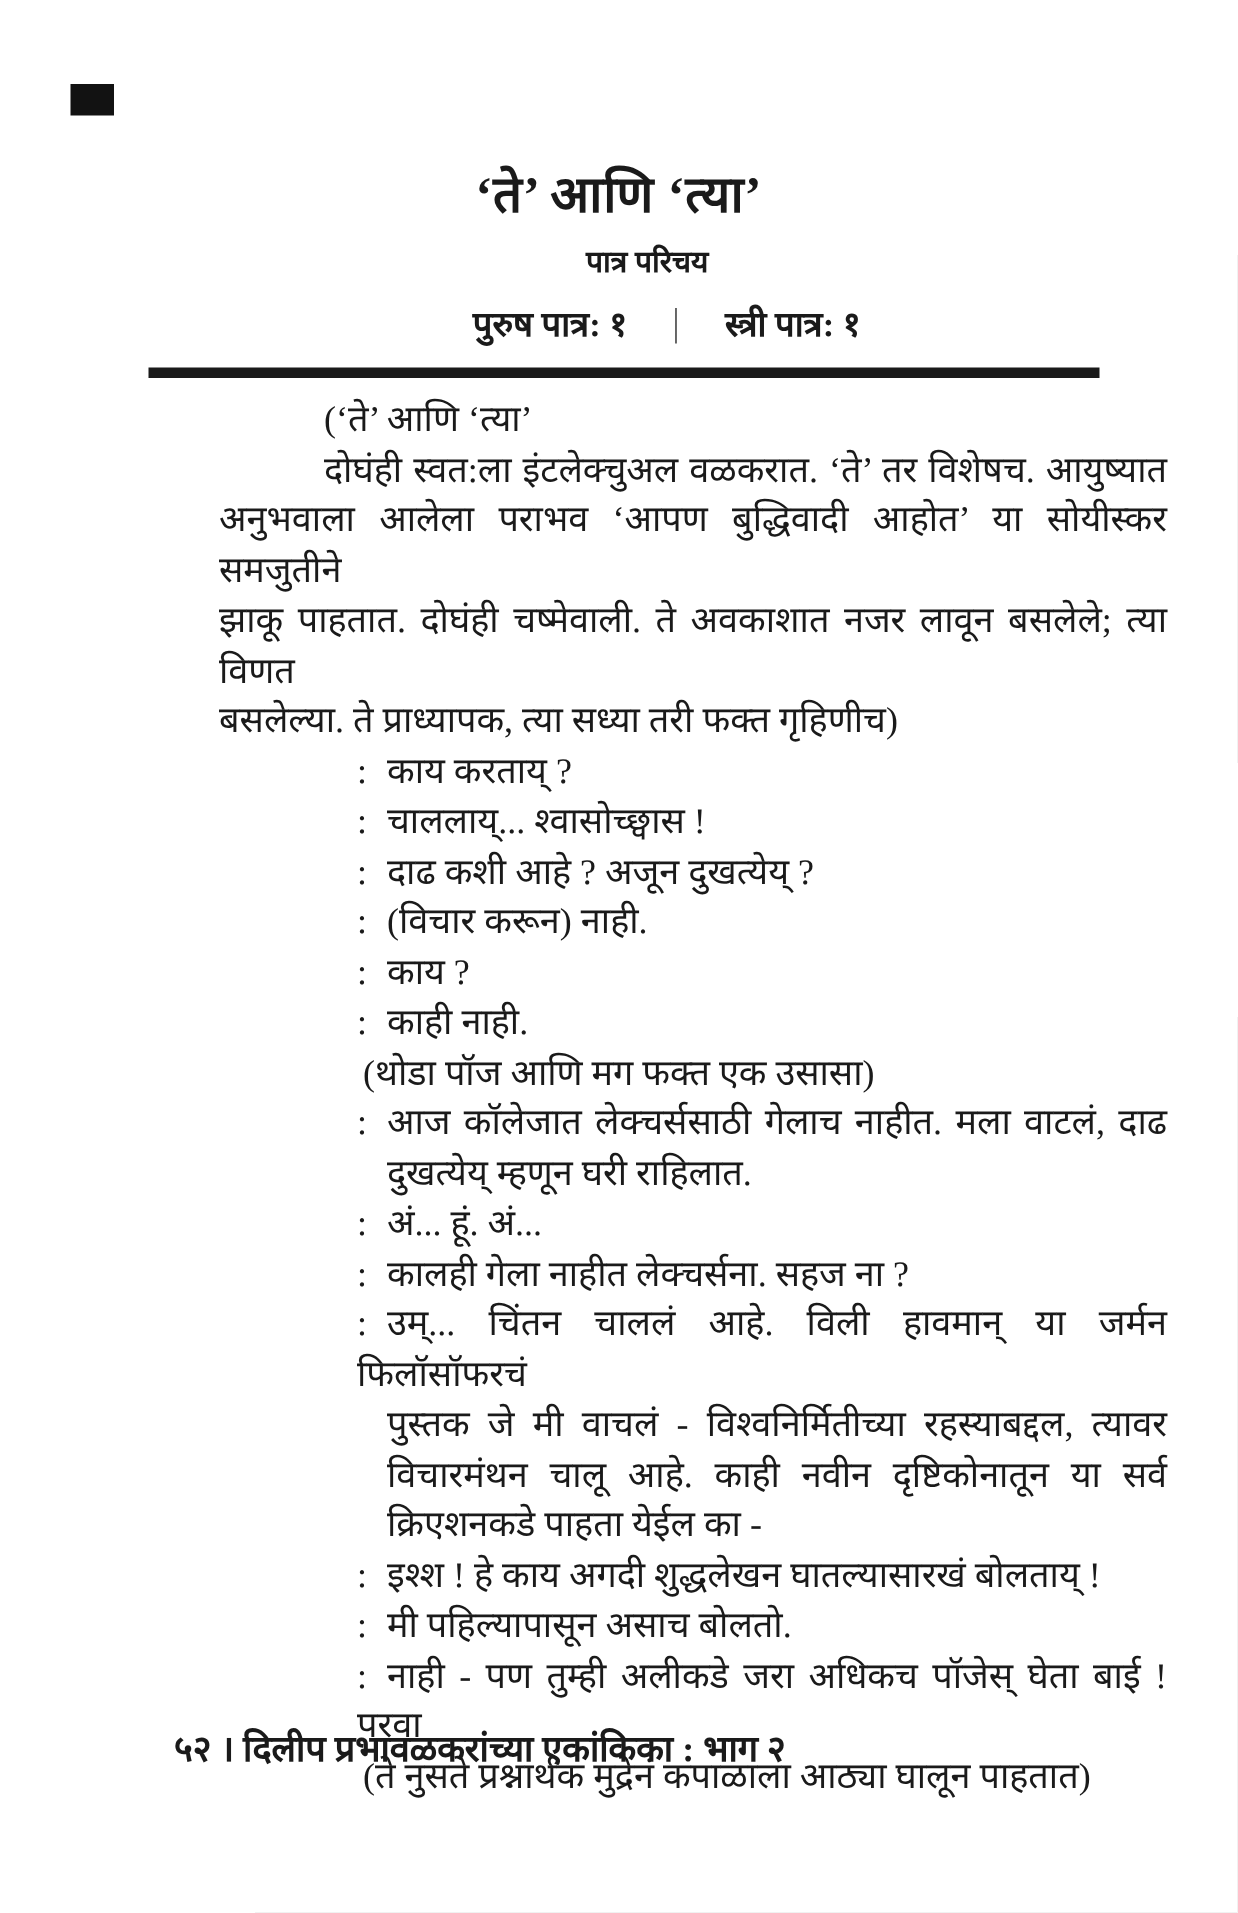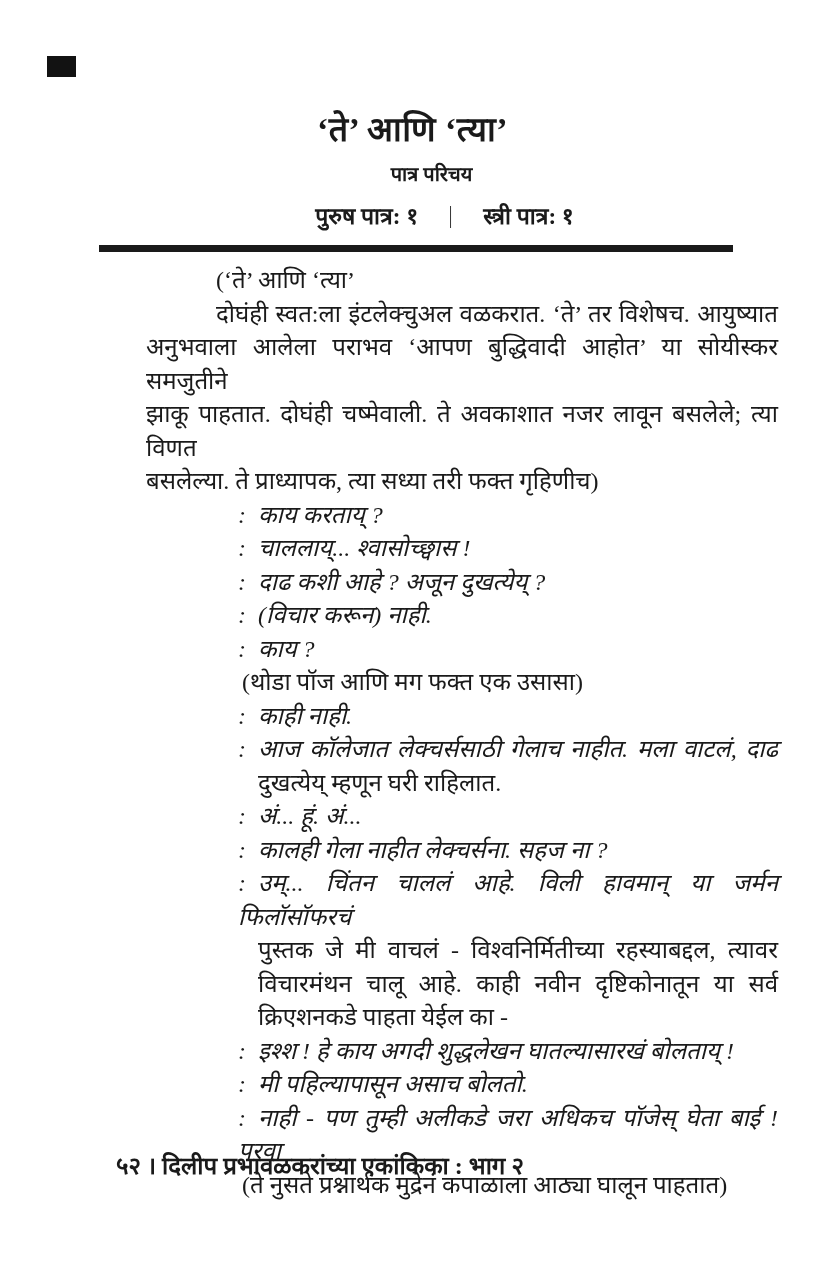--- a/index.html
+++ b/index.html
@@ -36,21 +36,21 @@
   .body-block{
     position:absolute;left:100px;top:264px;width:632px;margin-left:46px;
   }
   .ln{
     position:relative;
     font-size:24px;line-height:33.5px;min-height:33.5px;
     white-space:normal;
   }
   .open{padding-left:0;}
   .open-indent{padding-left:70px;}
-  .speech{padding-left:92px;font-style:italic;}
+  .speech{padding-left:92px;}
   .stage{padding-left:96px;}
   .wrap{padding-left:112px;}
   .mk{display:inline-block;width:20px;}
   .j{text-align:justify;text-align-last:justify;}
   .footer{
     position:absolute;left:116px;top:1148px;
     font-size:24px;font-weight:700;
   }
 </style>
 </head>
@@ -76,22 +76,22 @@
       <div class="ln open-indent"><span class="tx">(‘ते’ आणि ‘त्या’</span></div>
       <div class="ln open-indent j"><span class="tx">दोघंही स्वत:ला इंटलेक्चुअल वळकरात. ‘ते’ तर विशेषच. आयुष्यात</span></div>
       <div class="ln open j"><span class="tx">अनुभवाला आलेला पराभव ‘आपण बुद्धिवादी आहोत’ या सोयीस्कर समजुतीने</span></div>
       <div class="ln open j"><span class="tx">झाकू पाहतात. दोघंही चष्मेवाली. ते अवकाशात नजर लावून बसलेले; त्या विणत</span></div>
       <div class="ln open"><span class="tx">बसलेल्या. ते प्राध्यापक, त्या सध्या तरी फक्त गृहिणीच)</span></div>
       <div class="ln speech"><span class="mk">:</span><span class="tx">काय करताय् ?</span></div>
       <div class="ln speech"><span class="mk">:</span><span class="tx">चाललाय्... श्वासोच्छ्वास !</span></div>
       <div class="ln speech"><span class="mk">:</span><span class="tx">दाढ कशी आहे ? अजून दुखत्येय् ?</span></div>
       <div class="ln speech"><span class="mk">:</span><span class="tx">(विचार करून) नाही.</span></div>
       <div class="ln speech"><span class="mk">:</span><span class="tx">काय ?</span></div>
+      <div class="ln speech"><span class="mk">:</span><span class="tx">काही नाही.</span></div>
       <div class="ln stage"><span class="tx">(थोडा पॉज आणि मग फक्त एक उसासा)</span></div>
-      <div class="ln speech"><span class="mk">:</span><span class="tx">काही नाही.</span></div>
       <div class="ln speech j"><span class="mk">:</span><span class="tx">आज कॉलेजात लेक्चर्ससाठी गेलाच नाहीत. मला वाटलं, दाढ</span></div>
       <div class="ln wrap"><span class="tx">दुखत्येय् म्हणून घरी राहिलात.</span></div>
       <div class="ln speech"><span class="mk">:</span><span class="tx">अं... हूं. अं...</span></div>
       <div class="ln speech"><span class="mk">:</span><span class="tx">कालही गेला नाहीत लेक्चर्सना. सहज ना ?</span></div>
       <div class="ln speech j"><span class="mk">:</span><span class="tx">उम्... चिंतन चाललं आहे. विली हावमान् या जर्मन फिलॉसॉफरचं</span></div>
       <div class="ln wrap j"><span class="tx">पुस्तक जे मी वाचलं - विश्वनिर्मितीच्या रहस्याबद्दल, त्यावर</span></div>
       <div class="ln wrap j"><span class="tx">विचारमंथन चालू आहे. काही नवीन दृष्टिकोनातून या सर्व</span></div>
       <div class="ln wrap"><span class="tx">क्रिएशनकडे पाहता येईल का -</span></div>
       <div class="ln speech"><span class="mk">:</span><span class="tx">इश्श ! हे काय अगदी शुद्धलेखन घातल्यासारखं बोलताय् !</span></div>
       <div class="ln speech"><span class="mk">:</span><span class="tx">मी पहिल्यापासून असाच बोलतो.</span></div>

